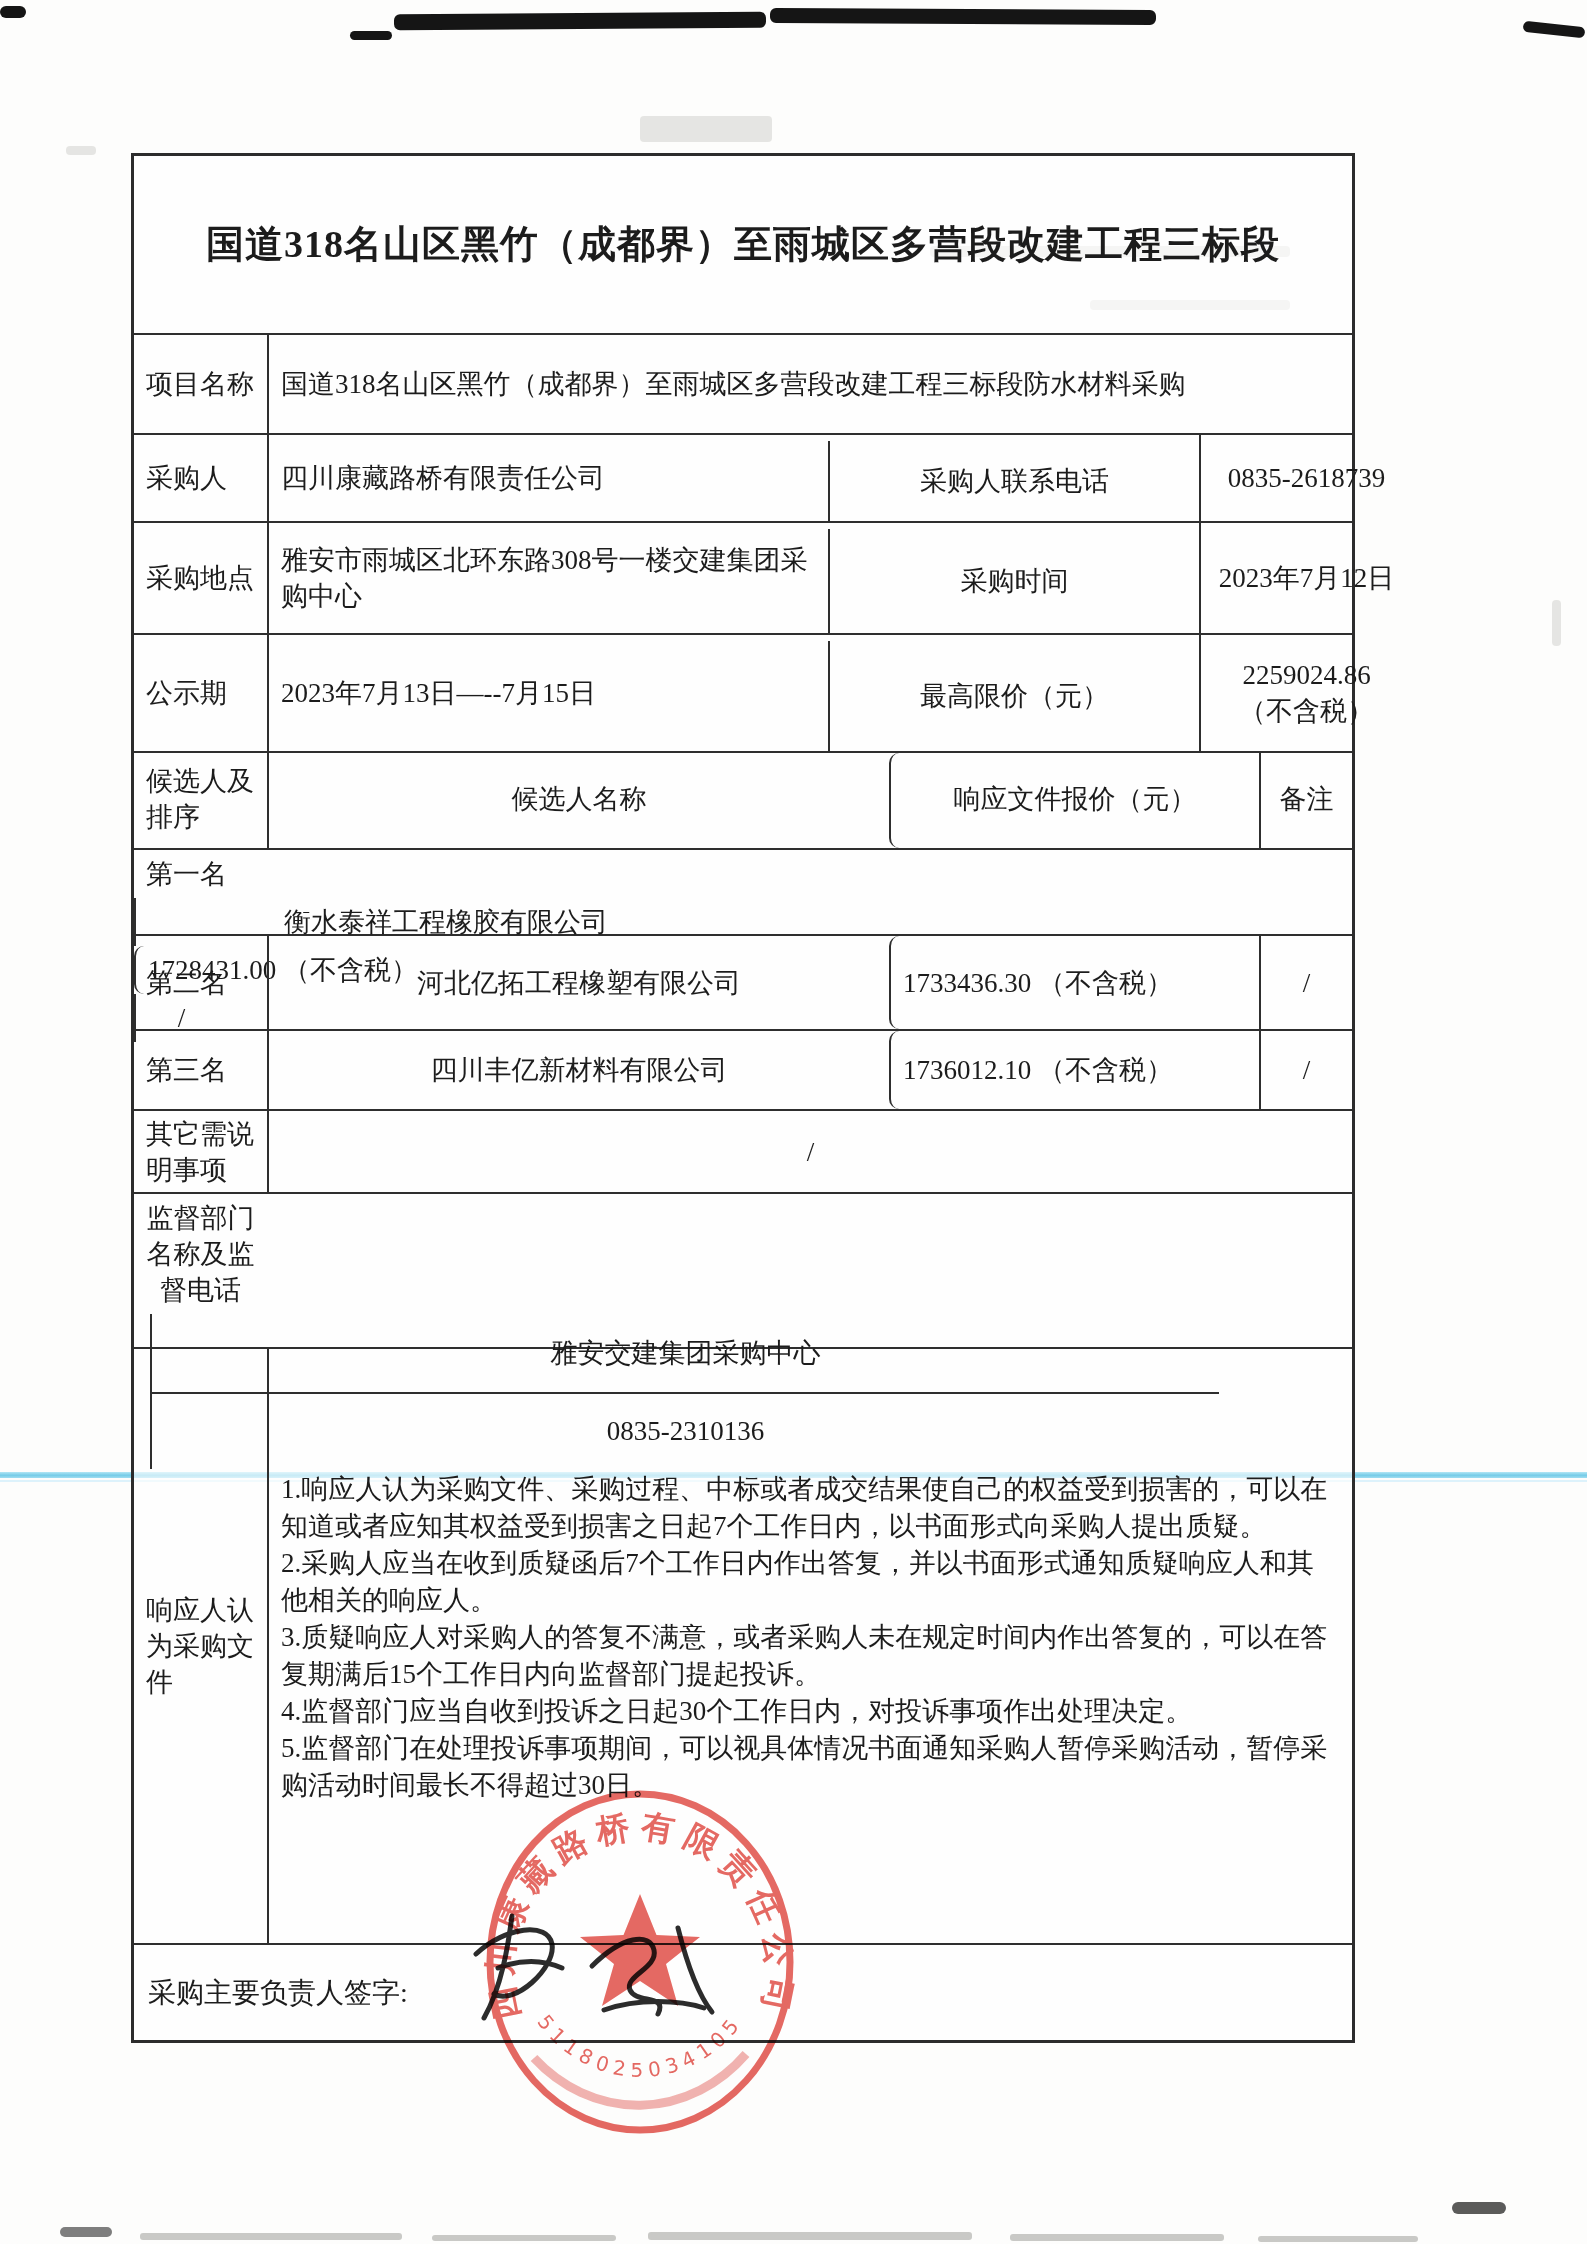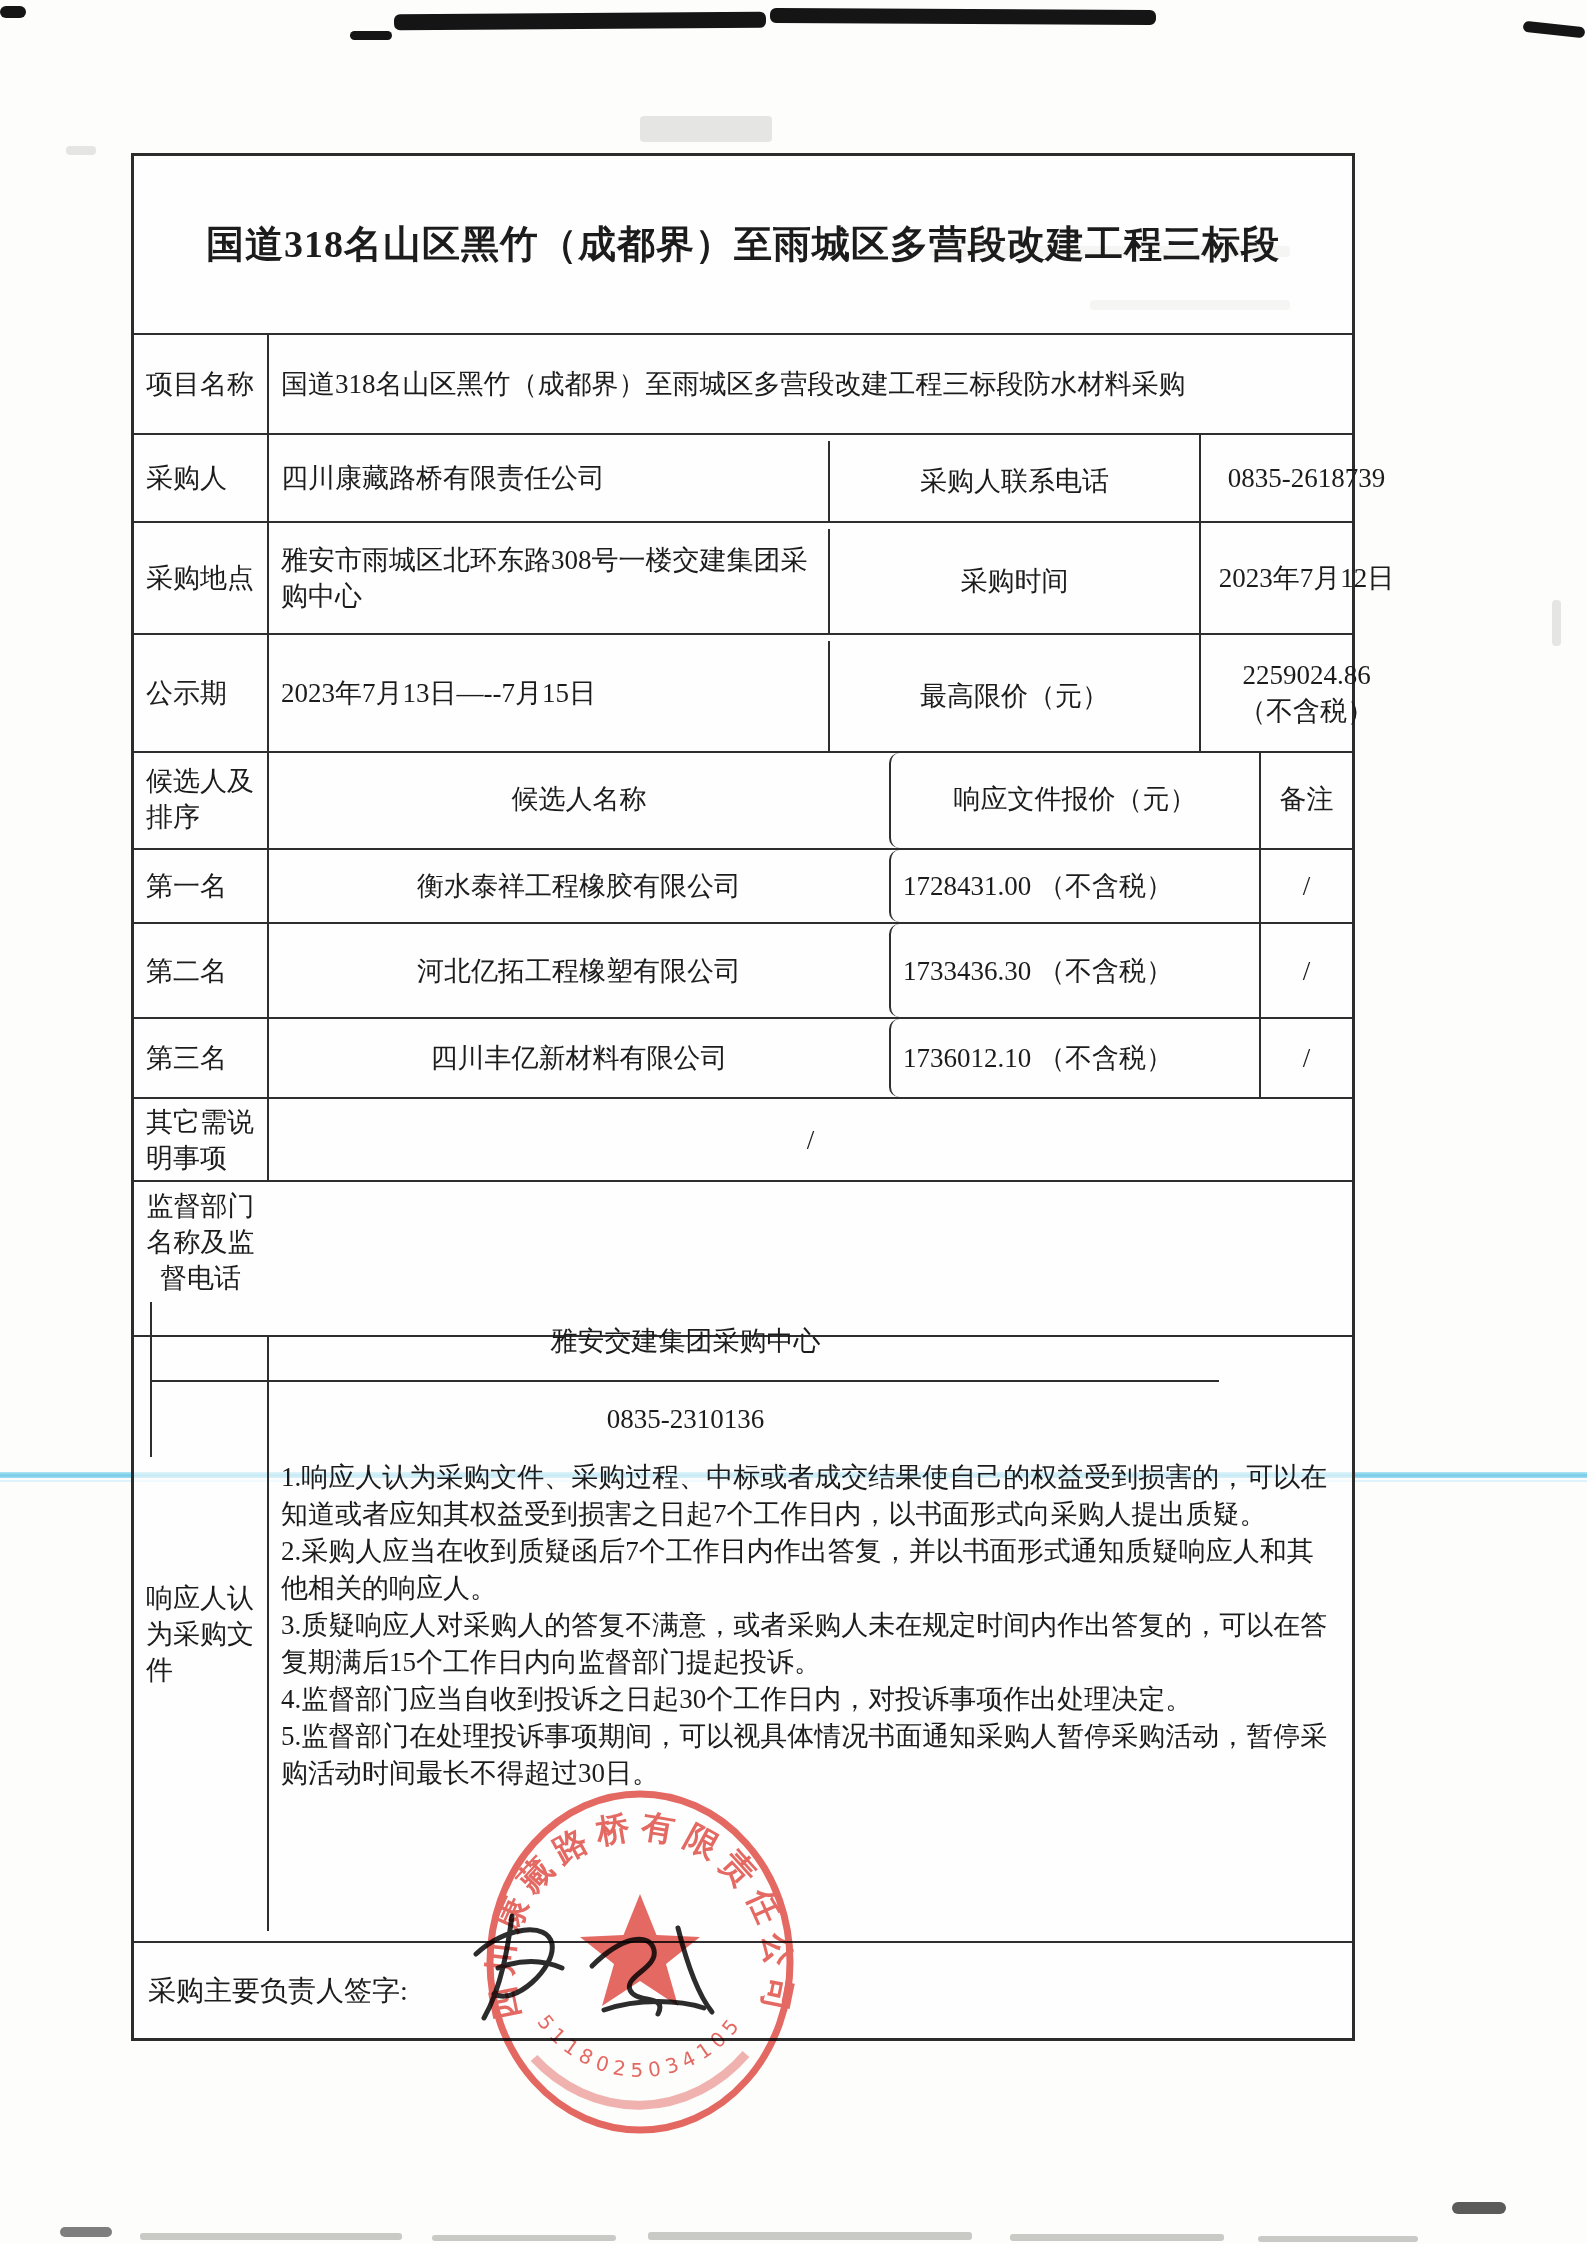--- a/index.html
+++ b/index.html
@@ -41,21 +41,21 @@
   .k4{width:93px;flex:none;}
   .m2{width:1085px;flex:none;}
   .stack{width:1085px;flex:none;display:flex;flex-direction:column;}
   .stack > .sub{box-sizing:border-box;display:flex;align-items:center;justify-content:center;
     font-size:27px;border-left:2px solid #2e2e2e;margin-left:16px;}
   .stack > .sub.divider{border-top:2px solid #2e2e2e;}
   .notesCell{width:1085px;flex:none;box-sizing:border-box;border-left:2px solid #2e2e2e;
     padding:122px 16px 0 12px;font-size:27px;line-height:37px;}
   .notesCell div{margin:0;}
   .sigrow{height:97px;display:flex;align-items:center;padding-left:14px;
-    font-size:28px;box-sizing:border-box;margin-top:10px;}
+    font-size:28px;box-sizing:border-box;}
   
   .stampwrap{position:absolute;left:450px;top:1772px;width:380px;height:380px;
     mix-blend-mode:multiply;opacity:.92;}
   .sigwrap{position:absolute;left:440px;top:1898px;width:330px;height:145px;mix-blend-mode:multiply;}
 </style>
 </head>
 <body>
 
 <div class="mark" style="left:0;top:6px;width:26px;height:12px;"></div>
 <div class="mark" style="left:394px;top:13px;width:372px;height:16px;transform:rotate(-0.4deg);"></div>
@@ -112,21 +112,21 @@
     </div>
   </div>
 
   <div class="row" style="height:97px;font-family:Liberation Mono, monospace;">
     <div class="cell lbl">候选人及排序</div>
     <div class="cell bl k2 center">候选人名称</div>
     <div class="cell bl k3 center">响应文件报价（元）</div>
     <div class="cell bl k4 center">备注</div>
   </div>
 
-  <div class="row" style="height:74px;">
+  <div class="row" style="height:86px;flex-direction:column;">
     <div class="cell lbl">第一名</div>
     <div class="cell bl k2 center">衡水泰祥工程橡胶有限公司</div>
     <div class="cell bl k3">1728431.00 （不含税）</div>
     <div class="cell bl k4 center">/</div>
   </div>
 
   <div class="row" style="height:95px;">
     <div class="cell lbl">第二名</div>
     <div class="cell bl k2 center">河北亿拓工程橡塑有限公司</div>
     <div class="cell bl k3">1733436.30 （不含税）</div>

